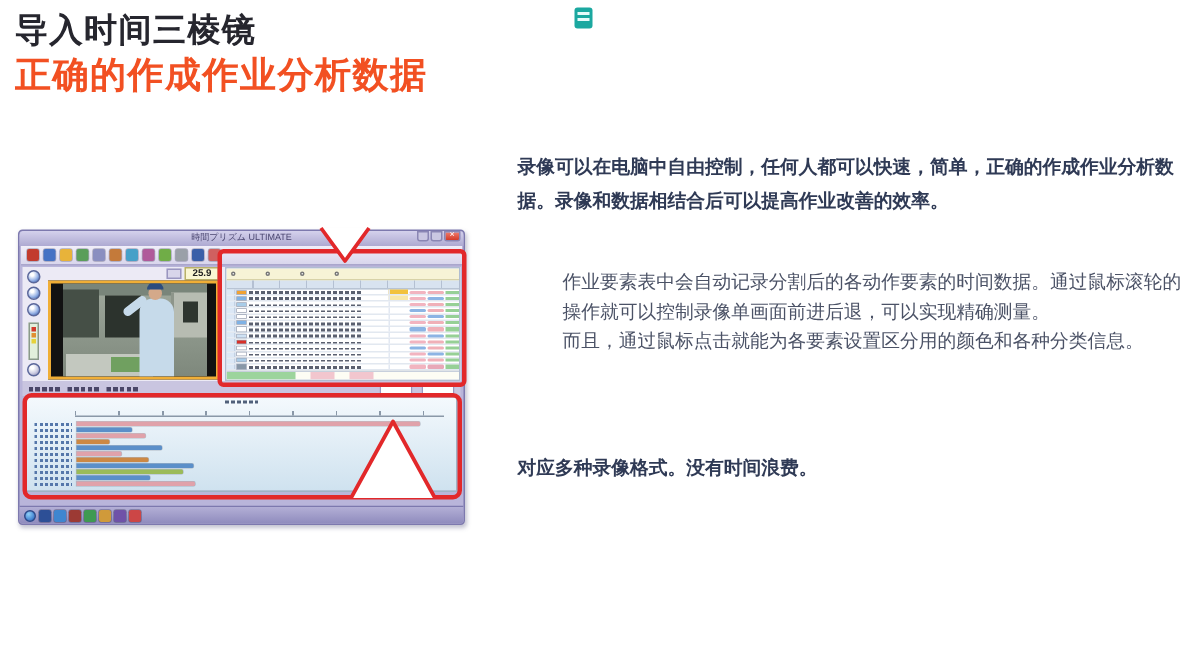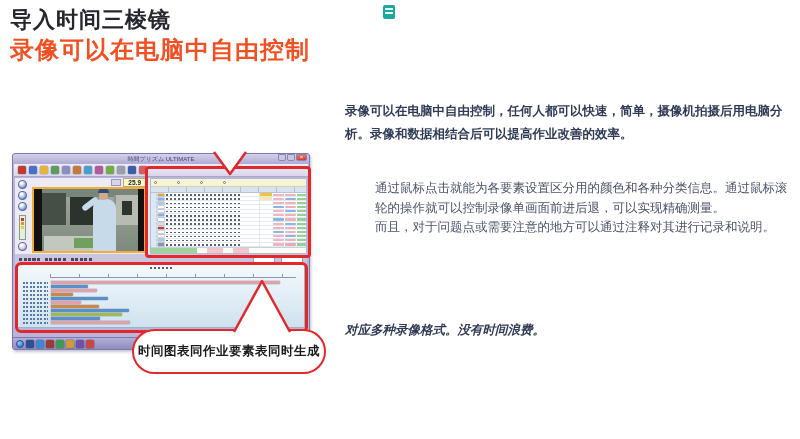--- a/index.html
+++ b/index.html
@@ -11,21 +11,21 @@
   .title { position:absolute; left:10px; top:5px; font-size:22px; font-weight:bold; color:#26262e; letter-spacing:1px; }
   .subtitle { position:absolute; left:10px; top:34px; font-size:24px; font-weight:bold; color:#f25022; letter-spacing:1px; }
   .deco-mark { position:absolute; left:383px; top:5px; width:12px; height:14px; background:#1ba8a0; border-radius:2px; }
   .deco-mark::after { content:""; position:absolute; left:2px; top:3px; right:2px; height:2px; background:#e6fbfa; box-shadow:0 4px 0 #e6fbfa; }
 
   
   .p { position:absolute; color:#4b5266; font-size:12.5px; }
   .p-bold { font-weight:bold; color:#2f3a55; }
   .p1 { left:345px; top:100px; width:442px; line-height:23px; }
   .p2 { left:375px; top:179px; width:414px; line-height:19.5px; }
-  .p3 { left:345px; top:320px; width:450px; line-height:20px;font-style:italic; }
+  .p3 { left:345px; top:302px; width:450px; line-height:20px; }
   .p4 { left:375px; top:360px; width:414px; line-height:21px; }
 
   
   .appwin { position:absolute; left:12px; top:153px; width:298px; height:197px;
             background:#b9b5da; border:1px solid #7d79ae; border-radius:3px; z-index:10;
             box-shadow:1px 2px 3px rgba(80,80,120,.35); }
   .titlebar { position:absolute; left:0; top:0; right:0; height:10px;
               background:linear-gradient(#d4d1ec,#aeaad2); border-radius:3px 3px 0 0;
               display:flex; align-items:center; justify-content:center; }
   .titlebar .wtitle { font-size:6px; color:#4a4670; line-height:10px; }
@@ -134,27 +134,27 @@
   .tail { position:absolute; z-index:33; pointer-events:none; }
   .tail-top { left:211px; top:150px; }
   .tail-bottom { left:226px; top:278px; }
 </style>
 </head>
 <body>
 
 <div class="slide">
 
   <div class="title">导入时间三棱镜</div>
-  <div class="subtitle">录像可以在电脑中自由控制</div>
+  <div class="subtitle">正确的作成作业分析数据</div>
   <div class="deco-mark"></div>
 
-  <div class="p p-bold p1">录像可以在电脑中自由控制，任何人都可以快速，简单，摄像机拍摄后用电脑分析。录像和数据相结合后可以提高作业改善的效率。</div>
+  <div class="p p-bold p1">录像可以在电脑中自由控制，任何人都可以快速，简单，正确的作成作业分析数据。录像和数据相结合后可以提高作业改善的效率。</div>
   <div class="p p2">
-    <div>通过鼠标点击就能为各要素设置区分用的颜色和各种分类信息。通过鼠标滚轮的操作就可以控制录像单画面前进后退，可以实现精确测量。</div>
-    <div>而且，对于问题点或需要注意的地方可以通过注释对其进行记录和说明。</div>
+    <div>作业要素表中会自动记录分割后的各动作要素的时间数据。通过鼠标滚轮的操作就可以控制录像单画面前进后退，可以实现精确测量。</div>
+    <div>而且，通过鼠标点击就能为各要素设置区分用的颜色和各种分类信息。</div>
   </div>
   <div class="p p-bold p3">对应多种录像格式。没有时间浪费。</div>
 
   <div class="appwin">
     <div class="titlebar">
       <span class="wtitle">時間プリズム ULTIMATE</span>
     </div>
     <div class="winbtns">
       <span></span>
       <span></span>
@@ -424,20 +424,17 @@
     </div>
   </div>
 
   <div class="annot annot-table"></div>
   <div class="annot annot-chart"></div>
 
   <svg class="tail tail-top" width="40" height="27" viewBox="0 0 40 27">
     <path d="M3,2 L19,24 L35,2" fill="#ffffff" stroke="#e2282a" stroke-width="2.5" stroke-linejoin="round"></path>
   </svg>
 
-  <div class="bubble bubble-bottom">
-    <span>时间图表同作业要素表同时生成</span>
-  </div>
   <svg class="tail tail-bottom" width="70" height="56" viewBox="0 0 70 56">
     <path d="M8,54 L36,3 L64,54" fill="#ffffff" stroke="#e2282a" stroke-width="2.5" stroke-linejoin="round"></path>
   </svg>
 
 </div>
 
 </body></html>

